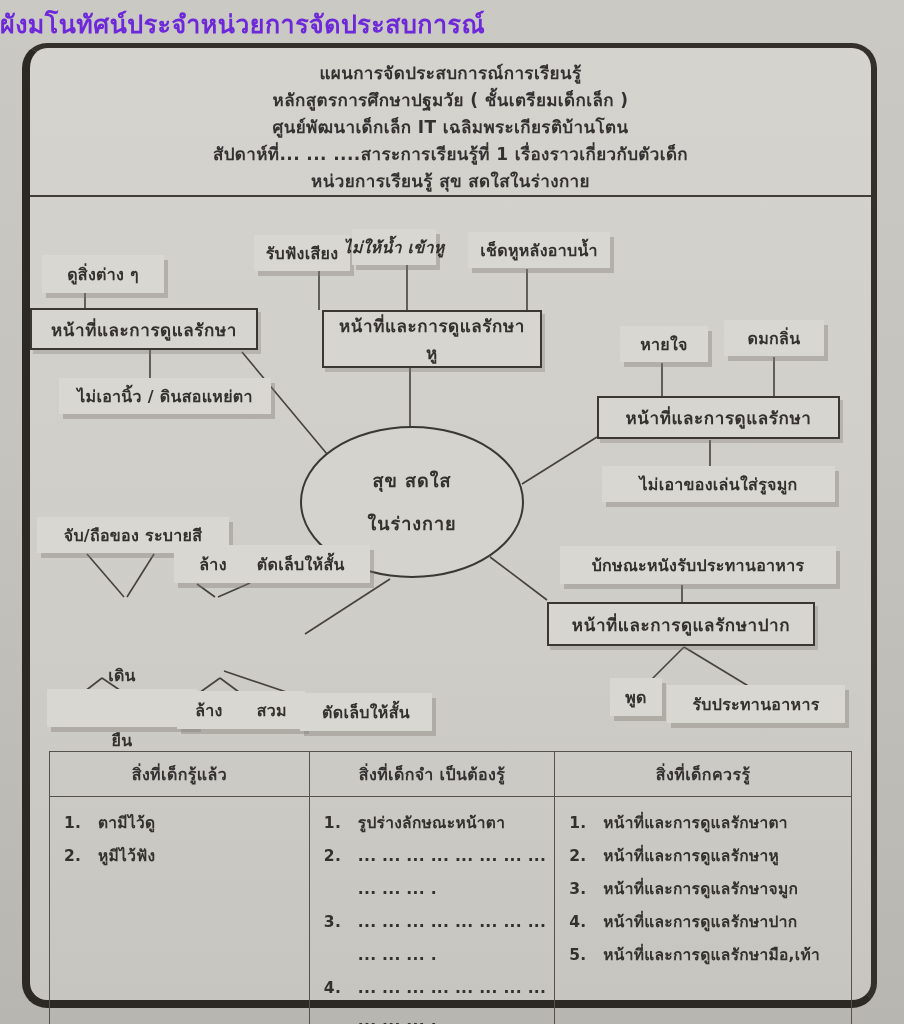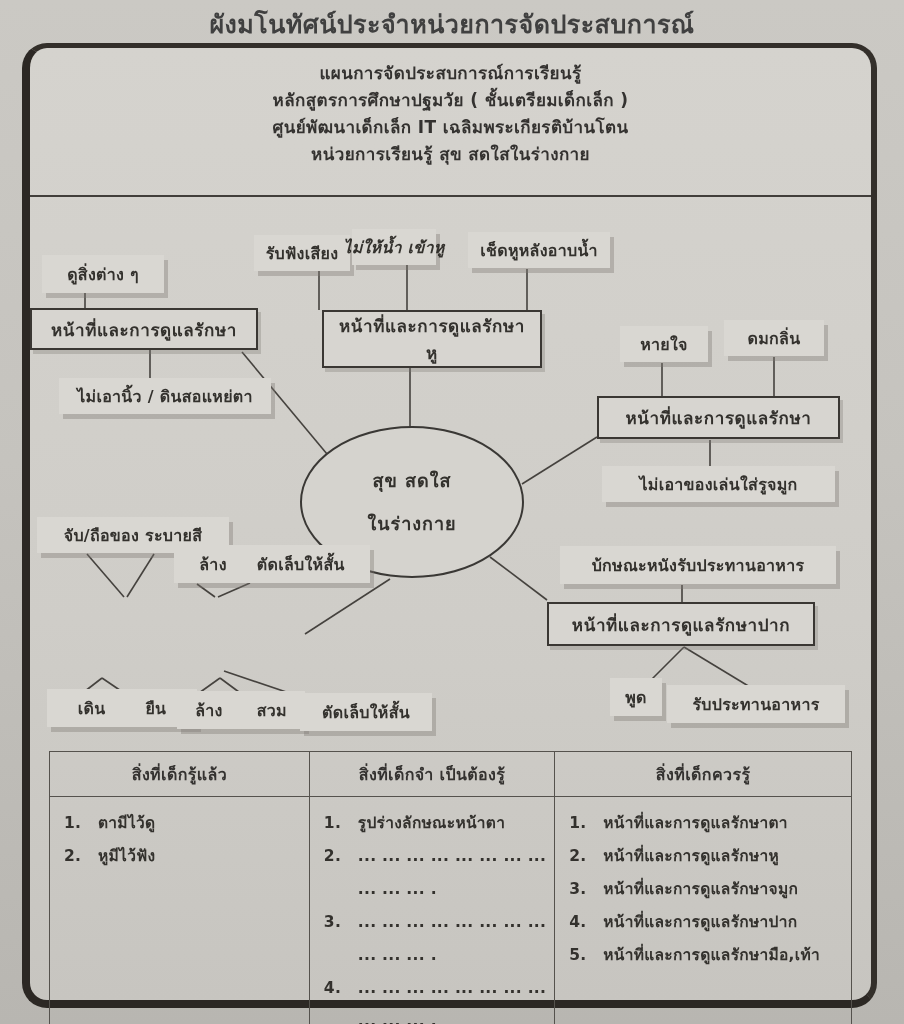--- a/index.html
+++ b/index.html
@@ -1,19 +1,19 @@
 <!DOCTYPE html>
 <html><head>
 <meta charset="utf-8">
 <style>
   html,body{margin:0;padding:0;width:904px;height:1024px;overflow:hidden;
     background:linear-gradient(180deg,#cbc9c4 0%,#c5c3be 45%,#b8b6b1 100%);
     font-family:"DejaVu Sans","Liberation Sans",sans-serif;color:#33312d;}
-  .page-title{position:absolute;left:0;top:4px;width:904px;text-align:center;
-    font-size:25px;font-weight:700;color:#404040;letter-spacing:.5px;}
+  .page-title{position:absolute;left:0;top:4px;width:904px;
+    font-size:25px;font-weight:700;color:#6d28d9;letter-spacing:.5px;}
   .frame{position:absolute;left:22px;top:43px;width:841px;height:952px;
     border-top:5px solid #332f2a;border-right:6px solid #332f2a;
     border-bottom:8px solid #2c2824;border-left:8px solid #2c2824;
     background:linear-gradient(180deg,#d5d3ce 0%,#cfcdc8 60%,#c7c5c0 100%);border-radius:25px;}
   .hdr{padding-top:12px;height:133px;text-align:center;}
   .hdr div{font-size:17px;font-weight:700;line-height:27px;color:#343230;letter-spacing:.4px;}
   .rule{border:0;border-top:2px solid #413e3a;margin:2px 0 0 0;}
   .diagram{position:relative;width:841px;height:546px;}
   .diagram svg{position:absolute;left:0;top:0;z-index:0;}
   .lbl{position:absolute;z-index:1;background:#d9d7d2;box-shadow:4px 5px 0 rgba(125,122,116,.38);
@@ -39,20 +39,21 @@
 <body>
 
 <div class="page-title">ผังมโนทัศน์ประจำหน่วยการจัดประสบการณ์</div>
 
 <div class="frame">
 
   <div class="hdr">
     <div>แผนการจัดประสบการณ์การเรียนรู้</div>
     <div>หลักสูตรการศึกษาปฐมวัย ( ชั้นเตรียมเด็กเล็ก )</div>
     <div>ศูนย์พัฒนาเด็กเล็ก  IT เฉลิมพระเกียรติบ้านโตน</div>
+    <div>สัปดาห์ที่... ... ....สาระการเรียนรู้ที่ 1  เรื่องราวเกี่ยวกับตัวเด็ก</div>
     <div>หน่วยการเรียนรู้   สุข สดใสในร่างกาย</div>
   </div>
   <hr class="rule">
 
   <div class="diagram">
     <svg width="841" height="546" viewBox="0 0 841 546">
       <g stroke="#45423e" stroke-width="1.6" fill="none">
         <line x1="55" y1="96" x2="55" y2="112"></line>
         <line x1="120" y1="153" x2="120" y2="183"></line>
         <line x1="212" y1="155" x2="297" y2="257"></line>
@@ -101,21 +102,21 @@
     <div class="lbl" style="left:590px;top:129px;width:88px;height:36px;">หายใจ</div>
     <div class="lbl" style="left:694px;top:123px;width:100px;height:36px;">ดมกลิ่น</div>
     <div class="mainbox" style="left:567px;top:199px;width:243px;height:43px;">หน้าที่และการดูแลรักษา</div>
     <div class="lbl" style="left:572px;top:269px;width:233px;height:36px;">ไม่เอาของเล่นใส่รูจมูก</div>
 
     <div class="lbl" style="left:7px;top:320px;width:192px;height:36px;">จับ/ถือของ  ระบายสี</div>
     <div class="lbl" style="left:144px;top:348px;width:196px;height:38px;gap:30px;">
       <span>ล้าง</span>
       <span>ตัดเล็บให้สั้น</span>
     </div>
-    <div class="lbl" style="left:17px;top:492px;width:150px;height:38px;gap:40px;">
+    <div class="lbl" style="left:17px;top:492px;width:150px;height:38px;gap:40px;flex-direction:column;">
       <span>เดิน</span>
       <span>ยืน</span>
     </div>
     <div class="lbl" style="left:147px;top:494px;width:128px;height:38px;gap:34px;">
       <span>ล้าง</span>
       <span>สวม</span>
     </div>
     <div class="lbl" style="left:270px;top:496px;width:132px;height:38px;">ตัดเล็บให้สั้น</div>
 
     <div class="lbl" style="left:530px;top:349px;width:276px;height:38px;">บ้กษณะหนังรับประทานอาหาร</div>

